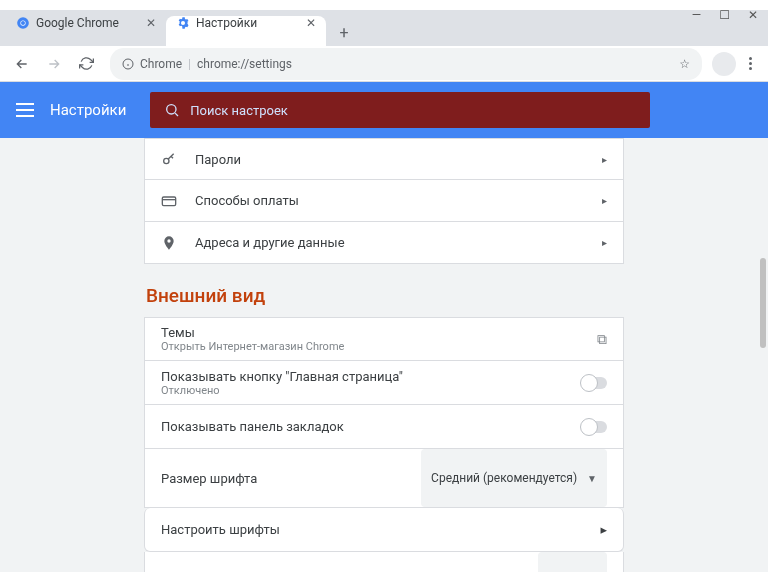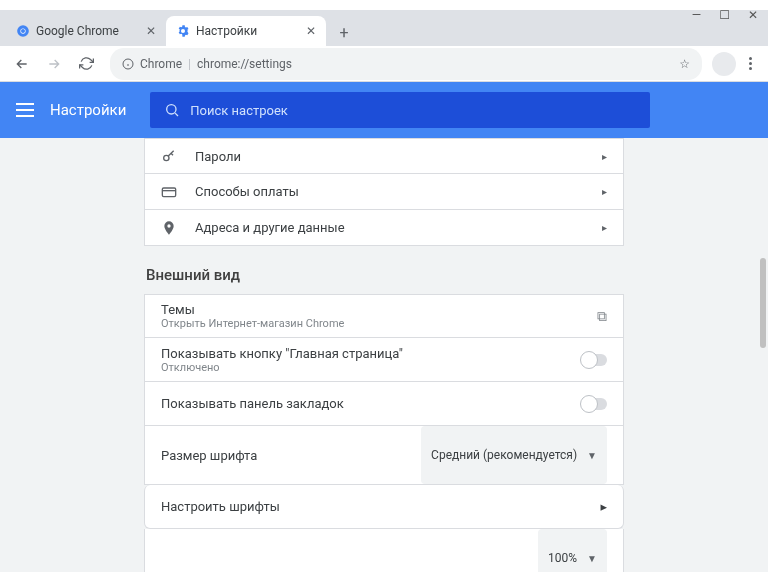--- a/index.html
+++ b/index.html
@@ -1,47 +1,47 @@
 <!DOCTYPE html>
 <html><head>
 <meta charset="utf-8">
 <style>
 *{box-sizing:border-box;margin:0;padding:0;font-family:"Segoe UI",Roboto,Arial,sans-serif}
 body{background:#fff;width:768px;height:572px;overflow:hidden;position:relative}
 .titlebar{height:10px;background:#fff}
 .window-controls{position:absolute;top:8px;right:10px;display:flex;gap:18px;color:#555;font-size:12px}
 .window-controls span{cursor:default}
 .tabstrip{display:flex;align-items:flex-end;height:36px;background:#dee1e6;padding-left:6px;padding-top:6px}
-.tab{display:flex;align-items:center;gap:6px;height:30px;padding:0 10px;font-size:12px;color:#3c4043;background:#dee1e6;border-radius:8px 8px 0 0;min-width:160px;position:relative}
+.tab{display:flex;align-items:flex-start;gap:6px;height:30px;padding:0 10px;font-size:12px;color:#3c4043;background:#dee1e6;border-radius:8px 8px 0 0;min-width:160px;position:relative}
 .tab.active{background:#fff}
 .tab .favicon{width:14px;height:14px;display:flex;align-items:center;justify-content:center}
 .tab .close{margin-left:auto;color:#5f6368;font-size:12px;cursor:pointer}
 .newtab{width:28px;height:28px;display:flex;align-items:center;justify-content:center;color:#5f6368;font-size:16px;cursor:pointer;margin-left:4px}
 .omnibar{display:flex;align-items:center;height:36px;background:#fff;border-bottom:1px solid #dadce0;padding:0 8px;gap:4px}
 .nav-btn{width:28px;height:28px;display:flex;align-items:center;justify-content:center;color:#5f6368;cursor:pointer;border-radius:50%}
 .nav-btn.disabled{color:#bdc1c6}
 .address{flex:1;display:flex;align-items:center;gap:6px;height:32px;background:#f1f3f4;border-radius:14px;padding:0 12px;font-size:12px;color:#5f6368;margin:0 6px}
 .address .proto{color:#5f6368}
 .address .divider{color:#bdc1c6}
 .avatar{width:24px;height:24px;border-radius:50%;background:#e8eaed}
 .menu-dots{width:20px;height:20px;display:flex;flex-direction:column;align-items:center;justify-content:center;gap:2px;cursor:pointer}
 .menu-dots i{width:3px;height:3px;background:#5f6368;border-radius:50%;display:block}
 .header-blue{display:flex;align-items:center;height:56px;background:#4285f4;color:#fff;padding:0 16px;gap:16px}
 .hamburger{width:18px;height:14px;display:flex;flex-direction:column;justify-content:space-between;cursor:pointer}
 .hamburger i{height:2px;background:#fff;display:block}
 .header-title{font-size:15px;font-weight:400}
-.searchbox{display:flex;align-items:center;gap:10px;background:#1d4ed8;height:36px;flex:1;max-width:500px;border-radius:2px;padding:0 14px;color:#cfe0fc;font-size:13px;margin-left:8px}
+.searchbox{display:flex;align-items:center;gap:10px;background:#7f1d1d;height:36px;flex:1;max-width:500px;border-radius:2px;padding:0 14px;color:#cfe0fc;font-size:13px;margin-left:8px}
 .content{background:#f1f3f4;height:calc(572px - 10px - 36px - 36px - 56px);overflow:hidden;position:relative}
 .scroll-indicator{position:absolute;right:2px;top:120px;width:6px;height:90px;background:#c0c0c0;border-radius:3px}
 .card-col{width:480px;margin:0 auto;padding-top:0}
-.row{display:flex;align-items:center;background:#fff;border:1px solid #dadce0;border-top:none;height:36px;padding:0 16px;font-size:13px;color:#3c4043;cursor:pointer}
+.row{display:flex;align-items:center;background:#fff;border:1px solid #dadce0;border-top:none;height:42px;padding:0 16px;font-size:13px;color:#3c4043;cursor:pointer}
 .row:first-child{border-top:1px solid #dadce0}
 .row .icon-slot{width:20px;color:#5f6368;display:flex;align-items:center;margin-right:14px}
 .row .chev{margin-left:auto;color:#5f6368;font-size:10px}
-.section-title{font-size:15px;color:#404040;margin:20px 0 10px 2px;font-weight:500}
+.section-title{font-size:19px;color:#c2410c;margin:20px 0 10px 2px;font-weight:500}
 .card .srow{display:flex;align-items:center;background:#fff;border:1px solid #dadce0;border-top:none;min-height:44px;padding:0 16px;font-size:13px;color:#3c4043}
 .card .srow:first-child{border-top:1px solid #dadce0}
 .srow .sub{font-size:11px;color:#80868b}
 .srow .right{margin-left:auto;display:flex;align-items:center;gap:8px}
 .toggle{width:26px;height:12px;background:#dadce0;border-radius:6px;position:relative}
 .toggle::after{content:"";position:absolute;left:-1px;top:-3px;width:16px;height:16px;background:#fff;border:1px solid #bdc1c6;border-radius:50%}
 .select-pill{background:#f1f3f4;border-radius:4px;padding:22px 10px;font-size:12px;color:#3c4043;display:flex;align-items:center;gap:10px}
 .select-pill .caret{color:#5f6368;font-size:10px}
 .openext{color:#80868b;font-size:14px}
 .highlight{border:2px solid #2e8b1f;border-radius:6px}

